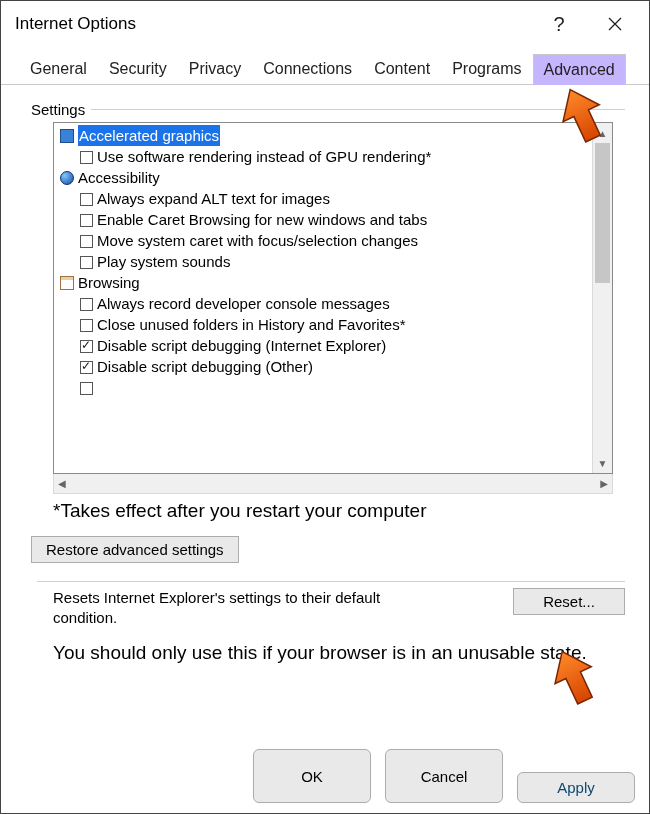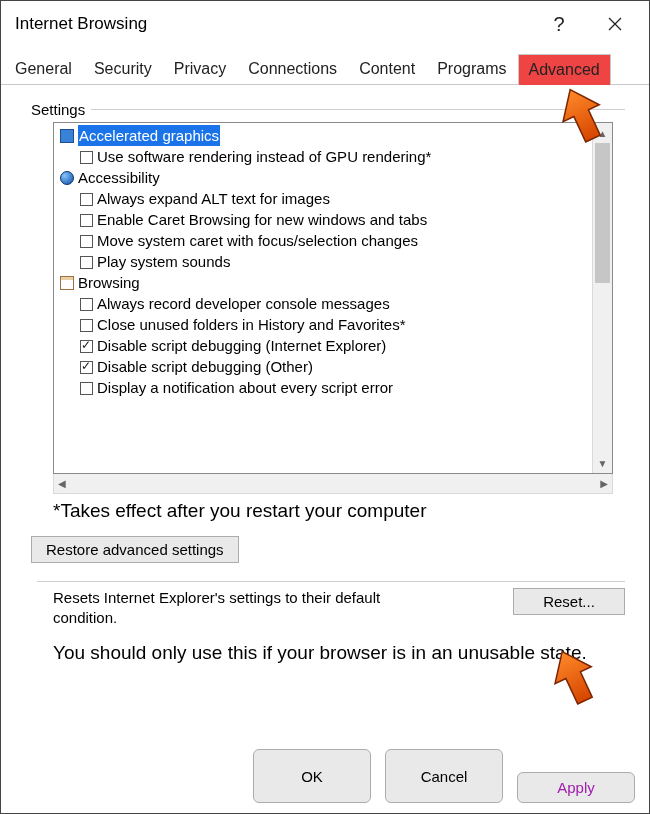--- a/index.html
+++ b/index.html
@@ -31,38 +31,38 @@
     height: 44px;
     display: flex;
     align-items: center;
     justify-content: center;
     font-size: 20px;
     color: #222;
   }
   .tabs {
     display: flex;
     align-items: flex-end;
-    padding: 0 3px;
+    padding: 0 18px;
     font-size: 16px;
     border-bottom: 1px solid #c8c8c8;
     height: 38px;
   }
   .tab {
     padding: 6px 10px;
     color: #222;
     border: 1px solid transparent;
     border-bottom: none;
     background: #fff;
     position: relative;
     margin-right: 0px;
   }
   .tab.active {
     border-color: #c8c8c8;
     border-top: 1px solid #c8c8c8;
-    background: #ef4444;
+    background: #c4b5fd;
     top: 1px;
   }
   .body {
     padding: 16px 24px 0 30px;
   }
   .group-label {
     display: flex;
     align-items: center;
     font-size: 15px;
     color: #000;
@@ -176,21 +176,21 @@
     display: flex;
     justify-content: flex-start;
   }
   .btn {
     background: #e9e9e9;
     border: 1px solid #acacac;
     padding: 4px 14px;
     font-size: 15px;
     min-width: 88px;
   }
-  .btn.disabled { color: #a21caf; margin-top: 23px; }
+  .btn.disabled { color: #0c4a6e; margin-top: 23px; }
   .reset-row {
     display: flex;
     margin: 6px 0 0 22px;
     align-items:flex-start;
   }
   .reset-text { font-size: 15px; max-width: 390px; line-height: 20px; }
   .footer {
     position: absolute;
     bottom: 10px;
     right: 14px;
@@ -208,21 +208,21 @@
   .arrow-anno svg { width: 100%; height: 100%; }
   .a1 { top: 84px; left: 556px; }
   .a2 { top: 646px; left: 548px; }
 </style>
 </head>
 <body>
 
 <div class="window">
 
   <div class="titlebar">
-    <div class="title">Internet Browsing</div>
+    <div class="title">Internet Options</div>
     <div class="tb-btn">?</div>
     <div class="tb-btn">
       <svg width="14" height="14" viewBox="0 0 14 14">
           <path d="M1 1 L13 13 M13 1 L1 13" stroke="#222" stroke-width="1.3"></path>
         </svg>
     </div>
   </div>
 
   <div class="tabs">
     <div class="tab">General</div>
@@ -259,21 +259,21 @@
         <div class="chk"><span class="box"></span><span>Play system sounds</span></div>
 
         <div class="cat">
           <span class="cat-ic ci-doc"></span>
           <span>Browsing</span>
         </div>
         <div class="chk"><span class="box"></span><span>Always record developer console messages</span></div>
         <div class="chk"><span class="box"></span><span>Close unused folders in History and Favorites*</span></div>
         <div class="chk"><span class="box checked"></span><span>Disable script debugging (Internet Explorer)</span></div>
         <div class="chk"><span class="box checked"></span><span>Disable script debugging (Other)</span></div>
-        <div class="chk"><span class="box"></span><span>Display a notification about every script error</span></div>
+        <div class="chk"><span class="box"></span></div>
       </div>
       <div class="vsb">
         <div class="arrow">▲</div>
         <div class="track">
             <div class="thumb"></div>
           </div>
         <div class="arrow">▼</div>
       </div>
     </div>
     <div class="hsb">

